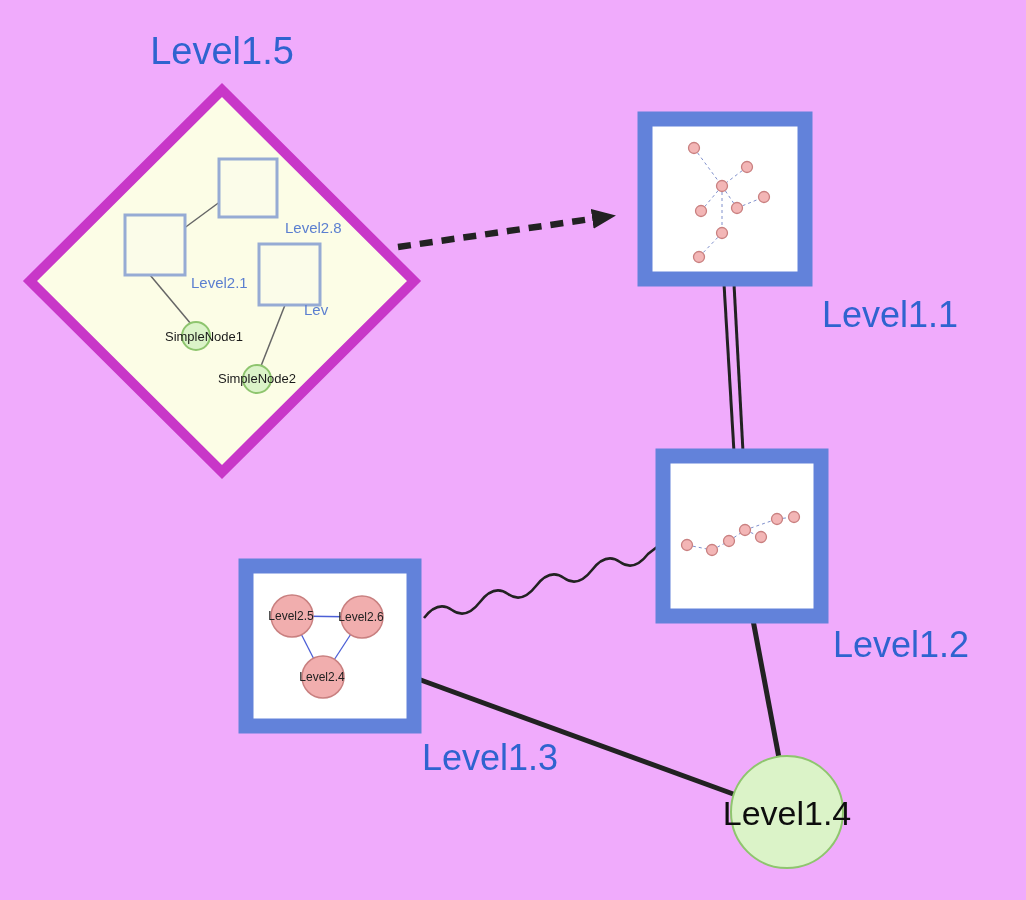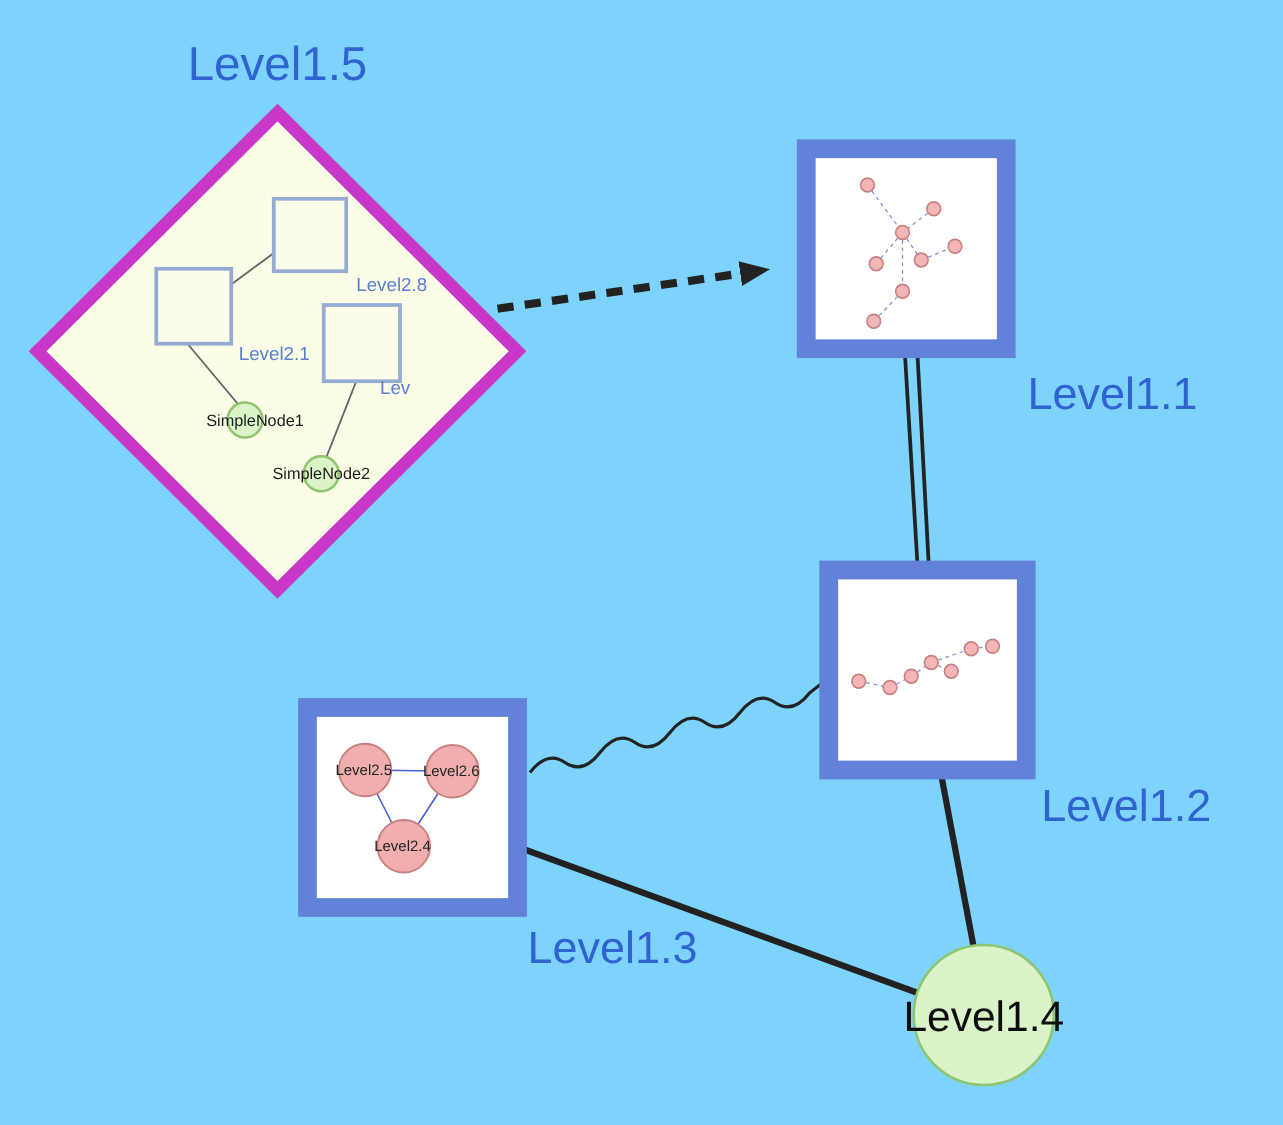--- a/index.html
+++ b/index.html
@@ -1,16 +1,16 @@
 <!DOCTYPE html>
 <html><head>
 <meta charset="utf-8">
 <style>
   html,body{margin:0;padding:0;background:#ffffff;}
-  .canvas{position:relative;width:1026px;height:900px;background:#7dd3fc;overflow:hidden;}
+  .canvas{position:relative;width:1026px;height:900px;background:#f0abfc;overflow:hidden;}
   svg{display:block;}
   text{font-family:"Liberation Sans", sans-serif;}
   .diamond-label{font-size:38px;fill:#2f63cf;}
   .group-label{font-size:36px;fill:#2f63cf;}
   .black-label{font-size:34px;fill:#0d0d0d;}
   .inner-label{font-size:15px;fill:#5b7fd0;}
   .node-label-sm{font-size:13px;fill:#1a1a1a;}
   .node-label-xs{font-size:12px;fill:#222222;}
   .group-box{fill:#ffffff;stroke:#6282da;stroke-width:15;}
   .inner-square{fill:#fbfce9;stroke:#96abd4;stroke-width:3;}

